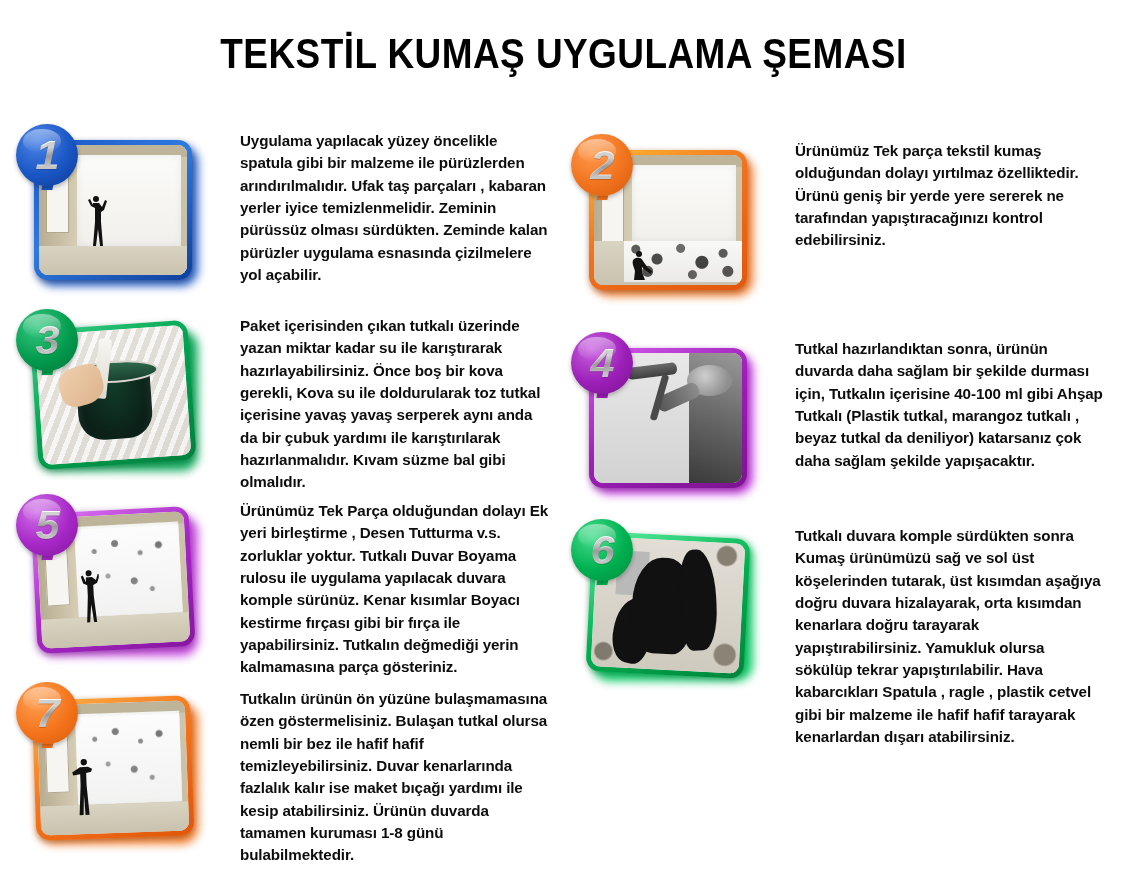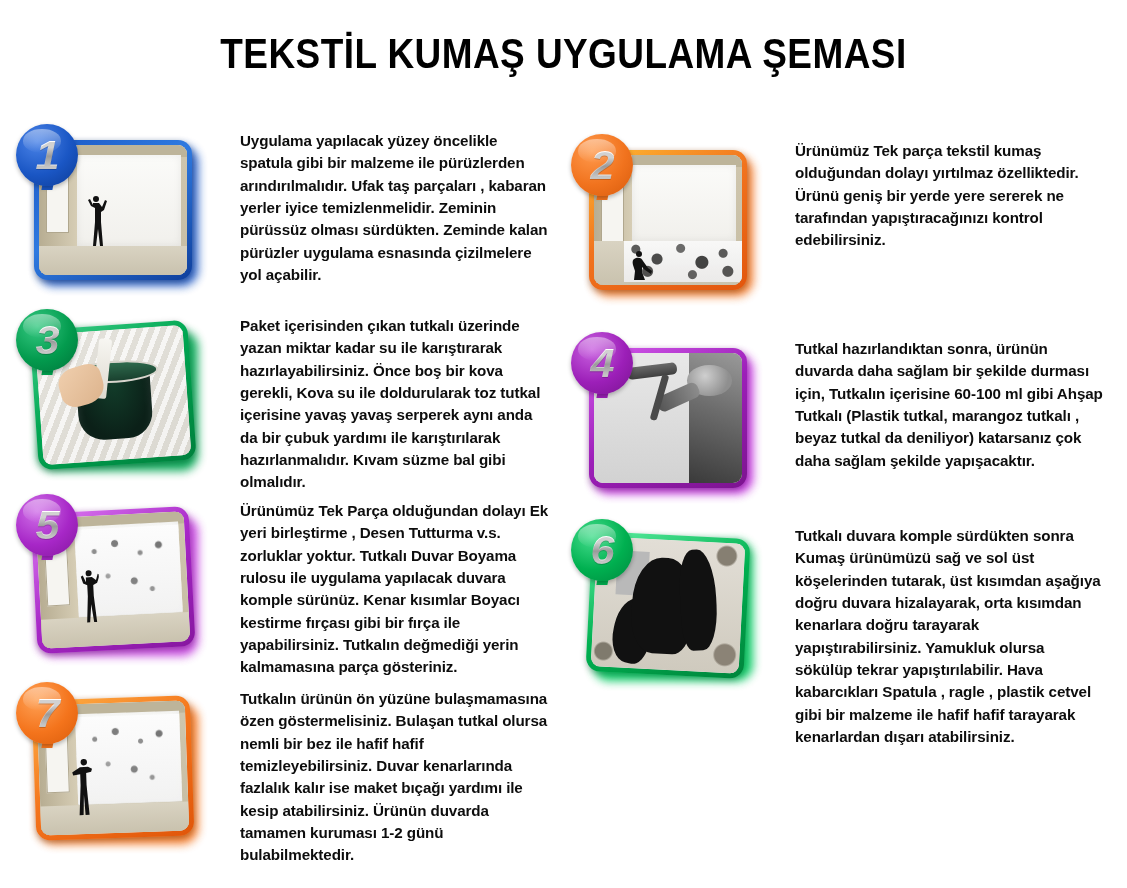--- a/index.html
+++ b/index.html
@@ -510,21 +510,21 @@
             </div>
           </div>
         </div>
         <div class="badge">
           <div class="badge-tail" style="background:#9c1fb8;"></div>
           <div class="badge-circle" style="background:radial-gradient(circle at 34% 28%, #c961e0 0%, #9c1fb8 55%, #7a1391 100%);"></div>
           <div class="badge-gloss"></div>
           <div class="badge-num">4</div>
         </div>
       </div>
-      <div class="step-text">Tutkal hazırlandıktan sonra, ürünün duvarda daha sağlam bir şekilde durması için, Tutkalın içerisine 60-100 ml gibi Ahşap Tutkalı (Plastik tutkal, marangoz tutkalı , beyaz tutkal da deniliyor) katarsanız çok daha sağlam şekilde yapışacaktır.</div>
+      <div class="step-text">Tutkal hazırlandıktan sonra, ürünün duvarda daha sağlam bir şekilde durması için, Tutkalın içerisine 40-100 ml gibi Ahşap Tutkalı (Plastik tutkal, marangoz tutkalı , beyaz tutkal da deniliyor) katarsanız çok daha sağlam şekilde yapışacaktır.</div>
     </div>
   </div>
 
   <div class="step col-left" style="top:390px;">
     <div class="step-inner">
       <div class="card-wrap">
         <div class="card-glow" style="background:#c33ddd;"></div>
         <div class="card-frame" style="background:linear-gradient(150deg,#e07ef5 0%,#a727c7 50%,#86179f 100%); transform:rotate(-3deg);">
           <div class="card-photo">
             <div class="scene-room">
@@ -600,17 +600,17 @@
             </div>
           </div>
         </div>
         <div class="badge">
           <div class="badge-tail" style="background:#f4741c;"></div>
           <div class="badge-circle" style="background:radial-gradient(circle at 34% 28%, #ffa155 0%, #f4741c 55%, #da5c0b 100%);"></div>
           <div class="badge-gloss"></div>
           <div class="badge-num">7</div>
         </div>
       </div>
-      <div class="step-text">Tutkalın ürünün ön yüzüne bulaşmamasına özen göstermelisiniz. Bulaşan tutkal olursa nemli bir bez ile hafif hafif temizleyebilirsiniz. Duvar kenarlarında fazlalık kalır ise maket bıçağı yardımı ile kesip atabilirsiniz. Ürünün duvarda tamamen kuruması 1-2 günü bulabilmektedir.</div>
+      <div class="step-text">Tutkalın ürünün ön yüzüne bulaşmamasına özen göstermelisiniz. Bulaşan tutkal olursa nemli bir bez ile hafif hafif temizleyebilirsiniz. Duvar kenarlarında fazlalık kalır ise maket bıçağı yardımı ile kesip atabilirsiniz. Ürünün duvarda tamamen kuruması 1-8 günü bulabilmektedir.</div>
     </div>
   </div>
 
 </div>
 
 </body></html>

